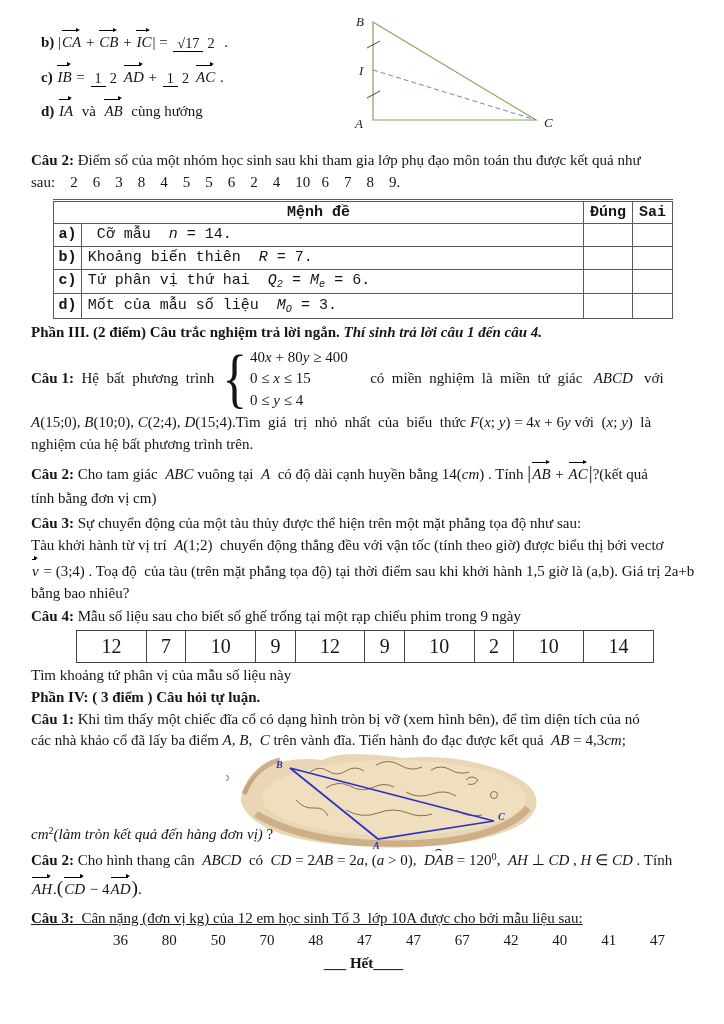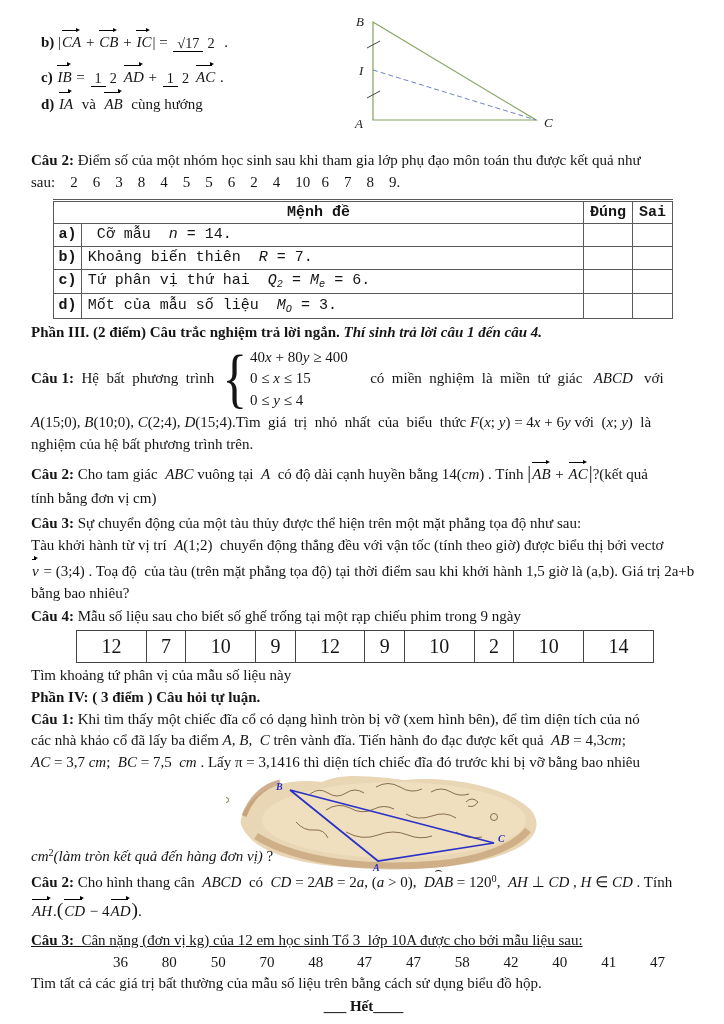--- a/index.html
+++ b/index.html
@@ -22,21 +22,21 @@
   .r-f{display:inline-flex;flex-direction:row;text-align:center;vertical-align:middle;line-height:1.15;margin:0 2px;font-size:0.95em;}
   .r-f .fn{border-bottom:1px solid #000;padding:0 4px;}
   .r-f .fd{padding:0 4px;}
   .r-arc{font-style:italic;position:relative;display:inline-block;}
   .r-arc::before{content:"⌢";position:absolute;left:0;right:0;top:-0.8em;text-align:center;font-size:0.8em;font-style:normal;font-family:"DejaVu Sans",sans-serif;}
   
   .top{position:relative;min-height:128px;}
   .itm{margin-left:10px;}
   .itm-b{padding-top:8px;}
   .itm-c{margin-top:9px;}
-  .itm-d{margin-top:1px;}
+  .itm-d{margin-top:8px;}
   .tri{position:absolute;left:312px;top:-14px;}
   .tri text{font-style:italic;font-size:13px;fill:#222;}
   
   table.menhde{border-collapse:collapse;margin:5px 0 3px 22px;width:620px;border:1px solid #5a5a5a;border-top:3px double #5a5a5a;font-family:Liberation Mono, monospace;}
   table.menhde th,table.menhde td{border:1px solid #5a5a5a;padding:0 6px;height:20px;font-size:15px;}
   table.menhde th{font-weight:bold;text-align:center;}
   table.menhde td.lbl{font-weight:bold;text-align:center;padding:0;}
   
   .sysrow{display:flex;align-items:center;margin:4px 0 2px;}
   .brace{font-size:52px;font-weight:400;line-height:0.9;transform:scaleY(1.28);margin:0 3px 0 8px;}
@@ -160,21 +160,20 @@
         <td>10</td>
         <td>14</td>
       </tr>
     </tbody>
       </table>
     <p class="runs"><span class="r-t">Tìm khoảng tứ phân vị của mẫu số liệu này</span></p>
 
     <p class="runs"><span class="r-b">Phần IV: ( 3 điểm ) Câu hỏi tự luận.</span></p>
     <p class="runs"><span class="r-b">Câu 1:</span><span class="r-t"> Khi tìm thấy một chiếc đĩa cổ có dạng hình tròn bị vỡ (xem hình bên), để tìm diện tích của nó</span></p>
     <p class="runs"><span class="r-t">các nhà khảo cổ đã lấy ba điểm </span><span class="r-i">A, B,  C</span><span class="r-t"> trên vành đĩa. Tiến hành đo đạc được kết quả  </span><span class="r-i">AB</span><span class="r-t"> = 4,3</span><span class="r-i">cm</span><span class="r-t">;</span></p>
-    <p class="runs"><span class="r-i">AC</span><span class="r-t"> = 3,7 </span><span class="r-i">cm</span><span class="r-t">;  </span><span class="r-i">BC</span><span class="r-t"> = 7,5  </span><span class="r-i">cm</span><span class="r-t"> . Lấy π = 3,1416 thì diện tích chiếc đĩa đó trước khi bị vỡ bằng bao nhiêu</span></p>
 
     <div class="dishwrap">
       <svg class="dish" width="330" height="100" viewBox="0 0 330 100">
         <path d="M16,44 C28,14 62,6 96,10 C118,0 150,5 178,8 C228,3 284,17 304,37 C317,51 310,67 290,77 C258,93 202,99 152,96 C98,97 42,87 23,65 C15,56 13,50 16,44 Z" fill="#e9d6b4"></path>
         <ellipse cx="168" cy="48" rx="132" ry="38" opacity="0.65" fill="#f2e4c4"></ellipse>
         <path d="M30,64 C72,90 142,98 212,92 C252,88 288,76 302,58" fill="none" stroke-width="7" opacity="0.55" stroke="#b98f62"></path>
         <path d="M18,44 C24,28 36,14 54,10" fill="none" stroke-width="5" opacity="0.7" stroke="#b98f62"></path>
         <g fill="none" stroke-width="0.9" opacity="0.9" stroke="#6e5332">
           <path d="M84,22 q9,-7 18,-1 q9,6 18,0 q9,-6 18,0"></path>
           <path d="M150,15 q12,-7 24,0 q11,7 22,2"></path>
@@ -201,23 +200,22 @@
 
     <p class="runs mt6"><span class="r-b">Câu 3:</span><span class="r-t">  Cân nặng (đơn vị kg) của 12 em học sinh Tổ 3  lớp 10A được cho bởi mẫu liệu sau:</span></p>
     <div class="weights">
       <span>36</span>
       <span>80</span>
       <span>50</span>
       <span>70</span>
       <span>48</span>
       <span>47</span>
       <span>47</span>
-      <span>58</span>
+      <span>67</span>
       <span>42</span>
       <span>40</span>
       <span>41</span>
       <span>47</span>
     </div>
-    <p class="runs"><span class="r-t">Tìm tất cả các giá trị bất thường của mẫu số liệu trên bằng cách sử dụng biểu đồ hộp.</span></p>
 
     <p class="end">___ Hết____</p>
   </div>
 </div>
 
 </body></html>

